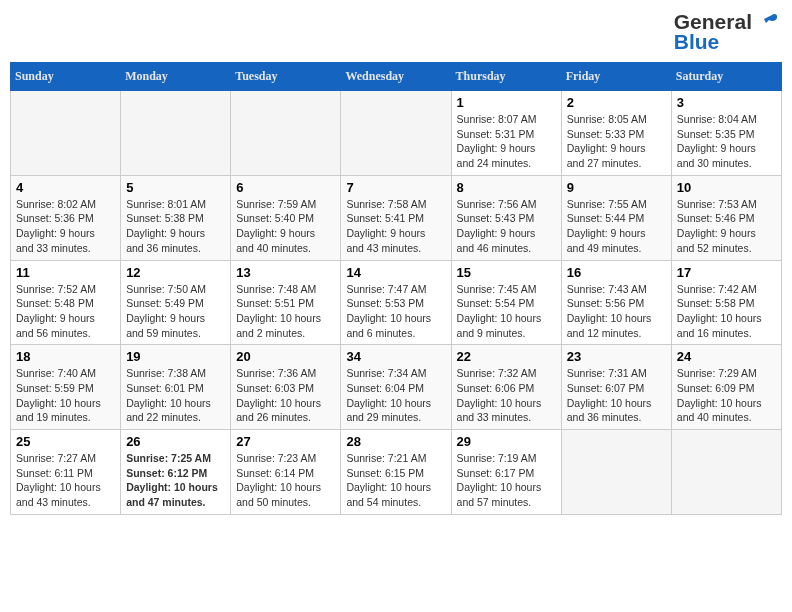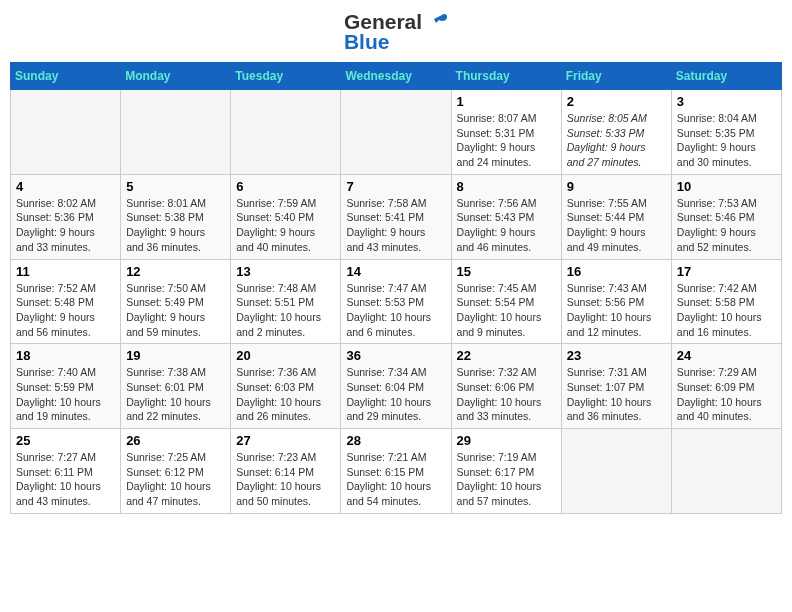--- a/index.html
+++ b/index.html
@@ -5,40 +5,41 @@
     * { box-sizing: border-box; margin: 0; padding: 0; }
     body {
       font-family: Arial, sans-serif;
       background: #fff;
       width: 792px;
       min-height: 612px;
       padding: 10px;
     }
     .header-area {
       display: flex;
-      justify-content: center;
+      justify-content: flex-end;
       align-items: flex-start;
       margin-bottom: 8px;
       padding: 0 4px;
     }
     .title-area {
       text-align: right;
     }
     .calendar {
       width: 100%;
       border-collapse: collapse;
       font-size: 11px;
     }
     .calendar th {
       background-color: #1565c0;
-      color: #5eead4;
+      color: #e5e5e5;
       padding: 6px 4px;
       text-align: left;
       font-size: 12px;
       border: 1px solid #1565c0;
+      font-family: Liberation Serif, serif;
     }
     .calendar td {
       vertical-align: top;
       padding: 4px 5px;
       border: 1px solid #ccc;
       width: calc(100% / 7);
       min-height: 80px;
       background: #fff;
     }
     .calendar tr:nth-child(even) td {
@@ -103,21 +104,21 @@
   <tbody id="calendar-body">
       <tr>
         <td class="empty-cell"></td>
         <td class="empty-cell"></td>
         <td class="empty-cell"></td>
         <td class="empty-cell"></td>
         <td><span class="day-num">1</span><span class="day-info" style="white-space: pre-line; text-align: center;">Sunrise: 8:07 AM
 Sunset: 5:31 PM
 Daylight: 9 hours
 and 24 minutes.</span></td>
-        <td><span class="day-num">2</span><span class="day-info" style="white-space: pre-line; font-style: italic;">Sunrise: 8:05 AM
+        <td><span class="day-num">2</span><span class="day-info" style="white-space: pre-line;">Sunrise: 8:05 AM
 Sunset: 5:33 PM
 Daylight: 9 hours
 and 27 minutes.</span></td>
         <td><span class="day-num">3</span><span class="day-info" style="white-space: pre-line;">Sunrise: 8:04 AM
 Sunset: 5:35 PM
 Daylight: 9 hours
 and 30 minutes.</span></td>
       </tr>
       <tr>
         <td><span class="day-num">4</span><span class="day-info" style="white-space: pre-line; text-align: right;">Sunrise: 8:02 AM
@@ -185,43 +186,43 @@
 Daylight: 10 hours
 and 19 minutes.</span></td>
         <td><span class="day-num">19</span><span class="day-info" style="white-space: pre-line; margin-top: 32px;">Sunrise: 7:38 AM
 Sunset: 6:01 PM
 Daylight: 10 hours
 and 22 minutes.</span></td>
         <td><span class="day-num">20</span><span class="day-info" style="white-space: pre-line;">Sunrise: 7:36 AM
 Sunset: 6:03 PM
 Daylight: 10 hours
 and 26 minutes.</span></td>
-        <td><span class="day-num">36</span><span class="day-info" style="white-space: pre-line;">Sunrise: 7:34 AM
+        <td><span class="day-num">34</span><span class="day-info" style="white-space: pre-line;">Sunrise: 7:34 AM
 Sunset: 6:04 PM
 Daylight: 10 hours
 and 29 minutes.</span></td>
         <td><span class="day-num">22</span><span class="day-info" style="white-space: pre-line;">Sunrise: 7:32 AM
 Sunset: 6:06 PM
 Daylight: 10 hours
 and 33 minutes.</span></td>
         <td><span class="day-num">23</span><span class="day-info" style="white-space: pre-line;">Sunrise: 7:31 AM
-Sunset: 1:07 PM
+Sunset: 6:07 PM
 Daylight: 10 hours
 and 36 minutes.</span></td>
         <td><span class="day-num">24</span><span class="day-info" style="white-space: pre-line;">Sunrise: 7:29 AM
 Sunset: 6:09 PM
 Daylight: 10 hours
 and 40 minutes.</span></td>
       </tr>
       <tr>
         <td><span class="day-num">25</span><span class="day-info" style="white-space: pre-line;">Sunrise: 7:27 AM
 Sunset: 6:11 PM
 Daylight: 10 hours
 and 43 minutes.</span></td>
-        <td><span class="day-num">26</span><span class="day-info" style="white-space: pre-line;">Sunrise: 7:25 AM
+        <td><span class="day-num">26</span><span class="day-info" style="white-space: pre-line; font-weight: bold;">Sunrise: 7:25 AM
 Sunset: 6:12 PM
 Daylight: 10 hours
 and 47 minutes.</span></td>
         <td><span class="day-num">27</span><span class="day-info" style="white-space: pre-line; margin-top: 37px;">Sunrise: 7:23 AM
 Sunset: 6:14 PM
 Daylight: 10 hours
 and 50 minutes.</span></td>
         <td><span class="day-num">28</span><span class="day-info" style="white-space: pre-line;">Sunrise: 7:21 AM
 Sunset: 6:15 PM
 Daylight: 10 hours

